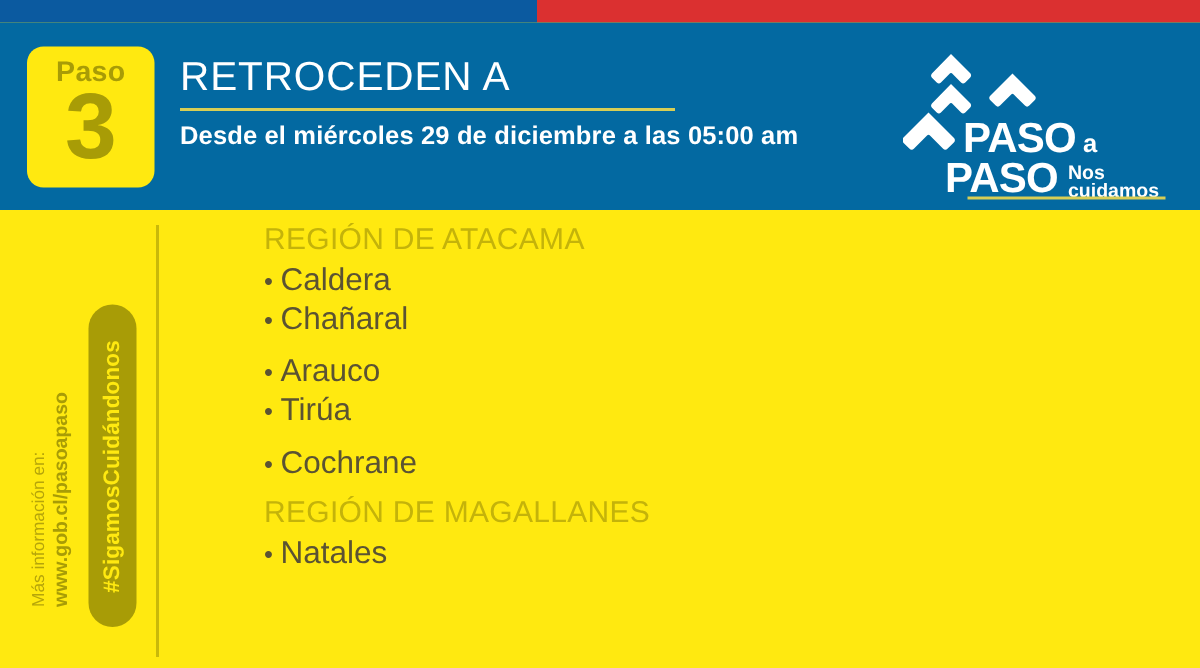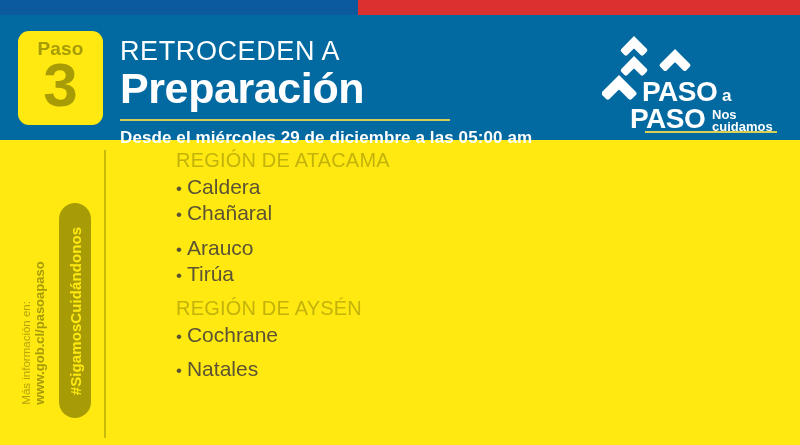--- a/index.html
+++ b/index.html
@@ -277,21 +277,20 @@
 
   <div class="header-band">
 
     <div class="paso-badge">
       <div class="paso-badge-label">Paso</div>
       <div class="paso-badge-number">3</div>
     </div>
 
     <div class="header-text">
       <div class="header-kicker">RETROCEDEN A</div>
-      <div class="header-title">Preparación</div>
       <div class="header-rule"></div>
       <div class="header-date">Desde el miércoles 29 de diciembre a las 05:00 am</div>
     </div>
 
     <div class="logo">
       <div class="logo-chevrons">
         <svg width="78" height="46" viewBox="0 0 78 46" xmlns="http://www.w3.org/2000/svg">
           <g fill="#FFFFFF">
             <path d="M14 1 L27 14 Q28 15.5 26.5 17 L23.5 20 Q22 21.3 20.7 20 L14.6 13.9 Q14 13.3 13.4 13.9 L7.3 20 Q6 21.3 4.5 20 L1.5 17 Q0 15.5 1.3 14 Z"></path>
             <path d="M14 21 L27 34 Q28 35.5 26.5 37 L23.5 40 Q22 41.3 20.7 40 L14.6 33.9 Q14 33.3 13.4 33.9 L7.3 40 Q6 41.3 4.5 40 L1.5 37 Q0 35.5 1.3 34 Z"></path>
@@ -355,30 +354,30 @@
           <span>Arauco</span>
         </li>
         <li class="comuna-item">
           <span class="comuna-bullet">•</span>
           <span>Tirúa</span>
         </li>
       </ul>
     </div>
 
     <div class="region-block">
-      <div class="region-name">REGIÓN DE AYSÉN</div>
       <ul class="comuna-list">
         <li class="comuna-item">
           <span class="comuna-bullet">•</span>
           <span>Cochrane</span>
         </li>
       </ul>
     </div>
 
     <div class="region-block">
+      <div class="region-name">REGIÓN DE MAGALLANES</div>
       <ul class="comuna-list">
         <li class="comuna-item">
           <span class="comuna-bullet">•</span>
           <span>Natales</span>
         </li>
       </ul>
     </div>
 
   </div>
 

